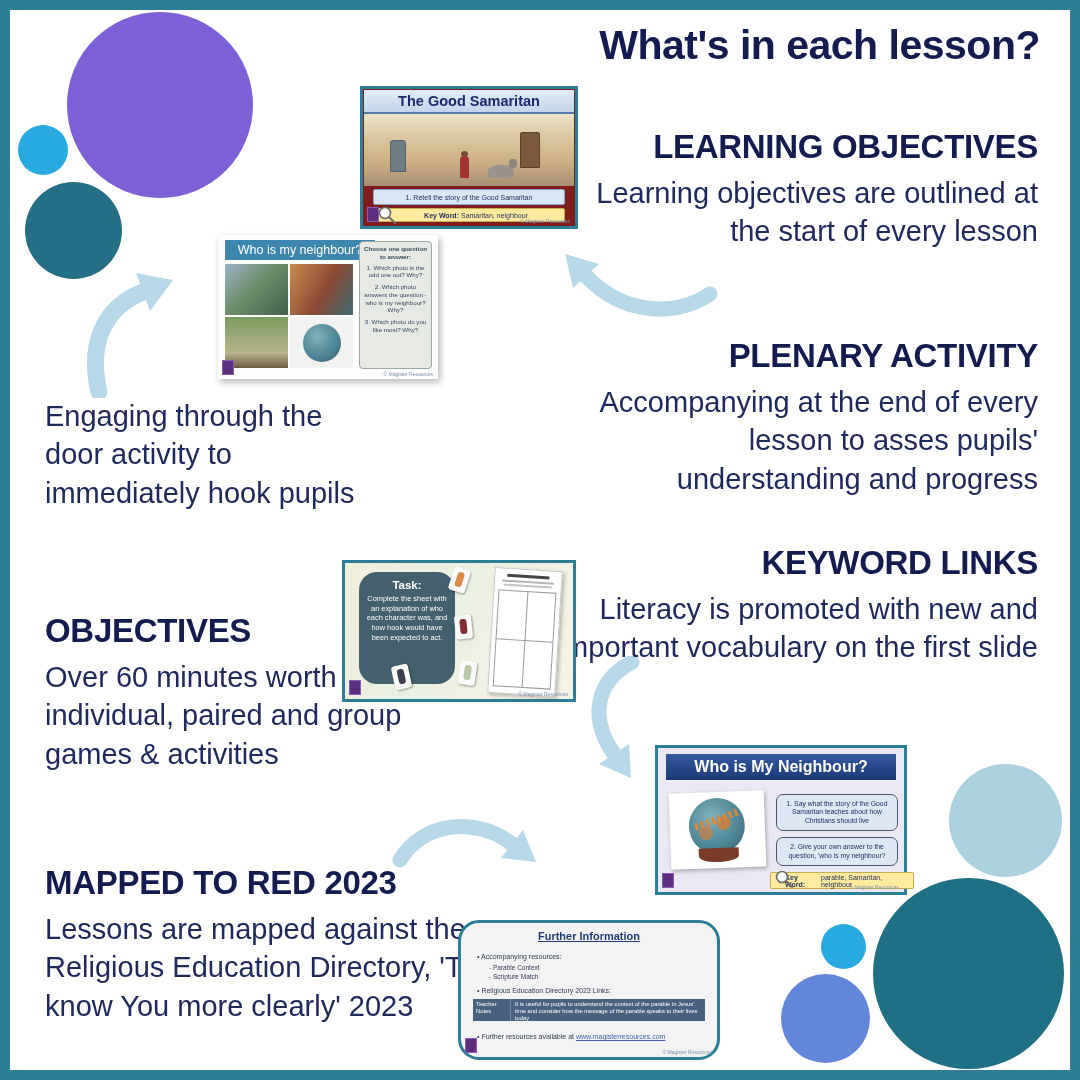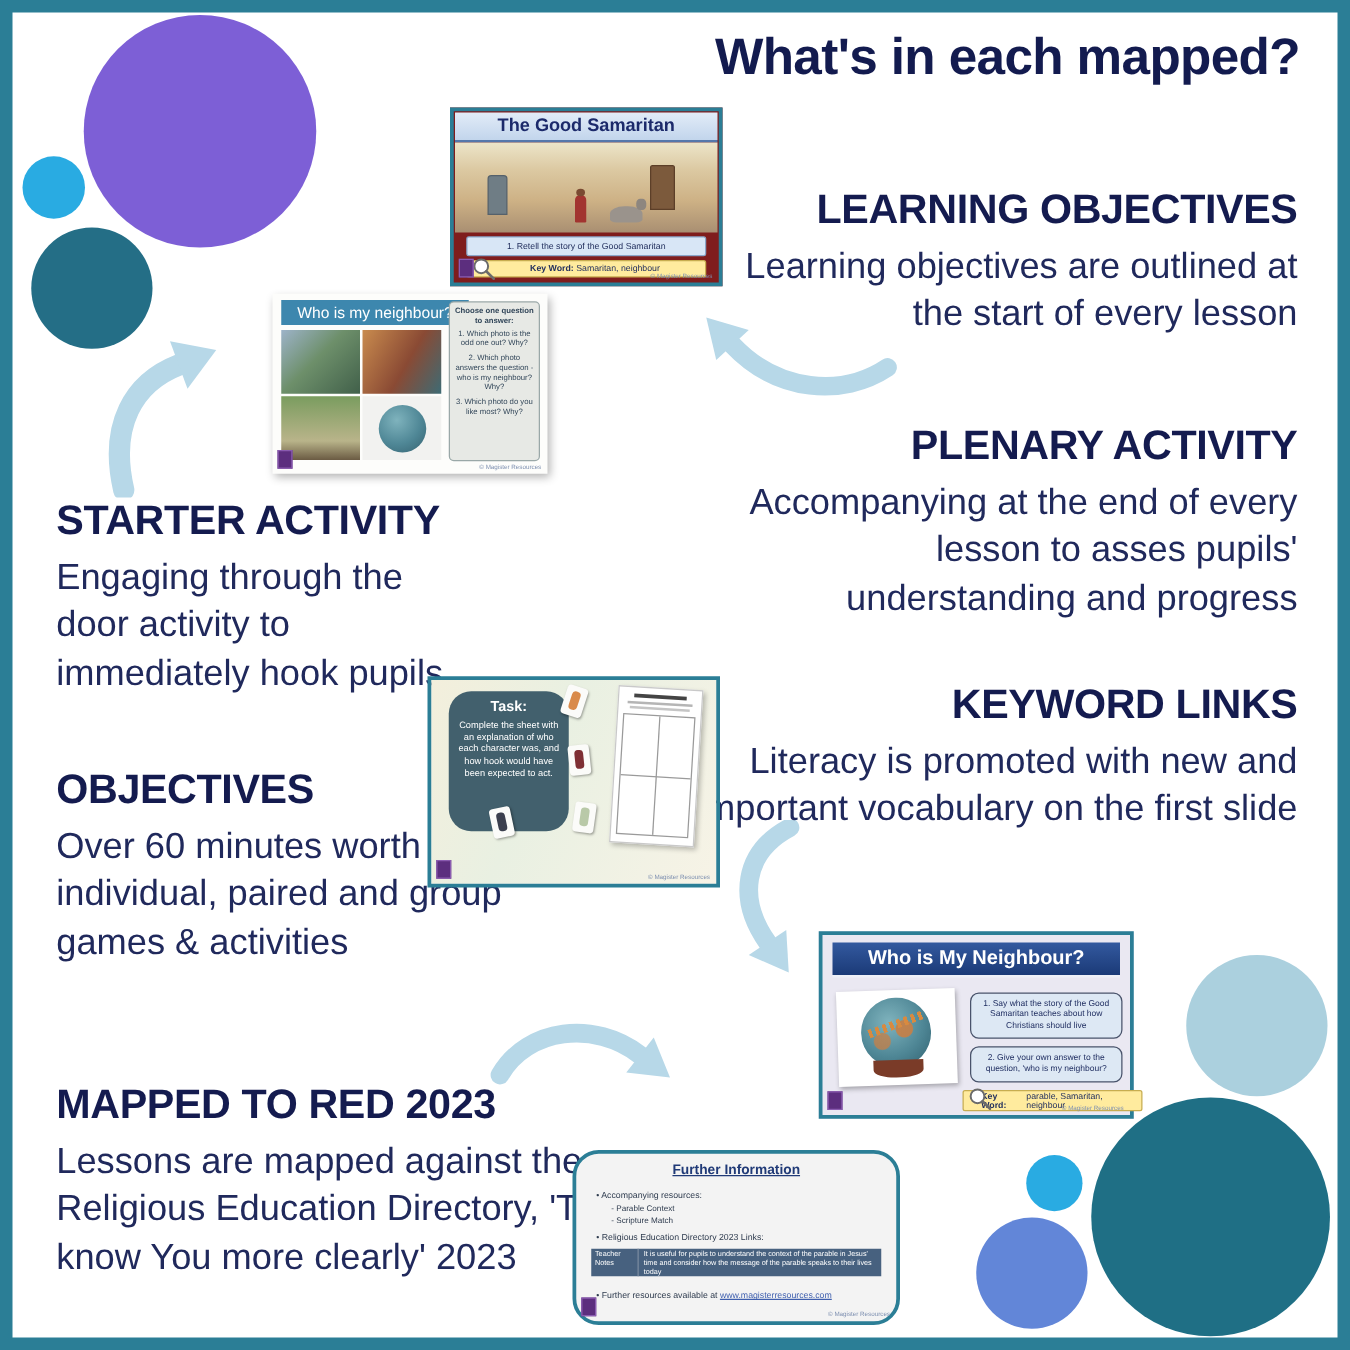--- a/index.html
+++ b/index.html
@@ -21,21 +21,21 @@
   .arrow{position:absolute;z-index:2;}
 
   
   .title{position:absolute;top:22px;right:40px;font-size:41px;font-weight:800;
          color:#131b4f;z-index:3;letter-spacing:-.5px;}
   .tb{position:absolute;z-index:3;color:#20295c;}
   .tb h2{margin:0 0 8px 0;font-size:33px;font-weight:800;color:#141b4f;letter-spacing:-.3px;}
   .tb p{margin:0;font-size:29px;line-height:1.32;font-weight:400;}
   .t-right{text-align:right;right:42px;}
   .t-left{text-align:left;left:45px;}
-  .lo{top:128px;width:460px;margin-top:20px;}
+  .lo{top:128px;width:460px;}
   .pa{top:337px;width:478px;}
   .kw{top:544px;width:490px;}
   .sa{top:397px;width:340px;}
   .ac{top:612px;width:400px;}
   .ma{top:864px;width:440px;}
 
   
   .slide{position:absolute;z-index:4;box-sizing:border-box;}
   .teal-border{border:3px solid #2b7e96;}
   .logo{position:absolute;left:4px;bottom:4px;width:10px;height:13px;background:#5c2e7e;
@@ -84,21 +84,21 @@
   .ph4{background:#f2f2f0;position:relative;}
   .ph4::after{content:"";position:absolute;left:50%;top:50%;width:38px;height:38px;margin:-19px 0 0 -19px;
            border-radius:50%;background:radial-gradient(circle at 38% 32%,#7fb3bd 0%,#4f8796 55%,#35616f 100%);}
   .wn-panel{position:absolute;left:141px;top:6px;width:73px;height:128px;background:#e7e9e5;
             border:1px solid #9aa8a8;border-radius:4px;padding:3px 3px;box-sizing:border-box;
             font-size:6.2px;color:#33475a;text-align:center;line-height:1.25;}
   .wn-panel .ph-head{font-weight:700;margin-bottom:3px;}
   .wn-panel .q{margin-bottom:4px;}
 
   
-  .slide-task{left:342px;top:541px;width:234px;height:169px;
+  .slide-task{left:342px;top:560px;width:234px;height:142px;
               background:linear-gradient(115deg,#f3efdc 0%,#e9f0e2 40%,#f7f3e6 100%);padding-left:41px;}
   .task-bubble{position:absolute;left:14px;top:9px;width:96px;height:112px;background:#42606d;
                border-radius:18px;color:#fff;text-align:center;padding:7px 7px;box-sizing:border-box;}
   .task-bubble .th{font-size:11.5px;font-weight:700;margin-bottom:3px;}
   .task-bubble .tt{font-size:7.4px;line-height:1.3;}
   .card{position:absolute;width:17px;height:24px;background:#fbfbf9;border-radius:3px;
         box-shadow:1px 1px 2px rgba(0,0,0,.35);}
   .card::after{content:"";position:absolute;left:5px;top:4px;width:7px;height:15px;border-radius:3px;}
   .card1{left:106px;top:5px;transform:rotate(18deg);}  .card1::after{background:#d98a4a;}
   .card2{left:110px;top:52px;transform:rotate(-6deg);} .card2::after{background:#7e2f34;}
@@ -173,32 +173,31 @@
 </svg>
 <svg class="arrow" style="left:570px;top:656px;" width="110" height="125" viewBox="0 0 110 125">
   <path d="M 62 6 C 24 26 20 64 44 98" fill="none" stroke="#b7d8e8" stroke-width="15" stroke-linecap="round"></path>
   <polygon points="61,122 29,108 59,88" fill="#b7d8e8"></polygon>
 </svg>
 <svg class="arrow" style="left:392px;top:810px;" width="155" height="85" viewBox="0 0 155 85">
   <path d="M 8 50 C 30 12 84 6 120 34" fill="none" stroke="#b7d8e8" stroke-width="15" stroke-linecap="round"></path>
   <polygon points="144,52 109,48 131,20" fill="#b7d8e8"></polygon>
 </svg>
 
-<div class="title">What's in each mapped?</div>
+<div class="title">What's in each lesson?</div>
 
 <section class="tb t-right lo">
   <h2>LEARNING OBJECTIVES</h2>
   <p>Learning objectives are outlined at the start of every lesson</p>
 </section>
 <section class="tb t-right pa">
   <h2>PLENARY ACTIVITY</h2>
   <p>Accompanying at the end of every lesson to asses pupils' understanding and progress</p>
 </section>
 <section class="tb t-left sa">
-  <h2>STARTER ACTIVITY</h2>
   <p>Engaging through the door activity to immediately hook pupils</p>
 </section>
 <section class="tb t-left ac">
   <h2>OBJECTIVES</h2>
   <p>Over 60 minutes worth of individual, paired and group games &amp; activities</p>
 </section>
 <section class="tb t-right kw">
   <h2>KEYWORD LINKS</h2>
   <p>Literacy is promoted with new and important vocabulary on the first slide</p>
 </section>

